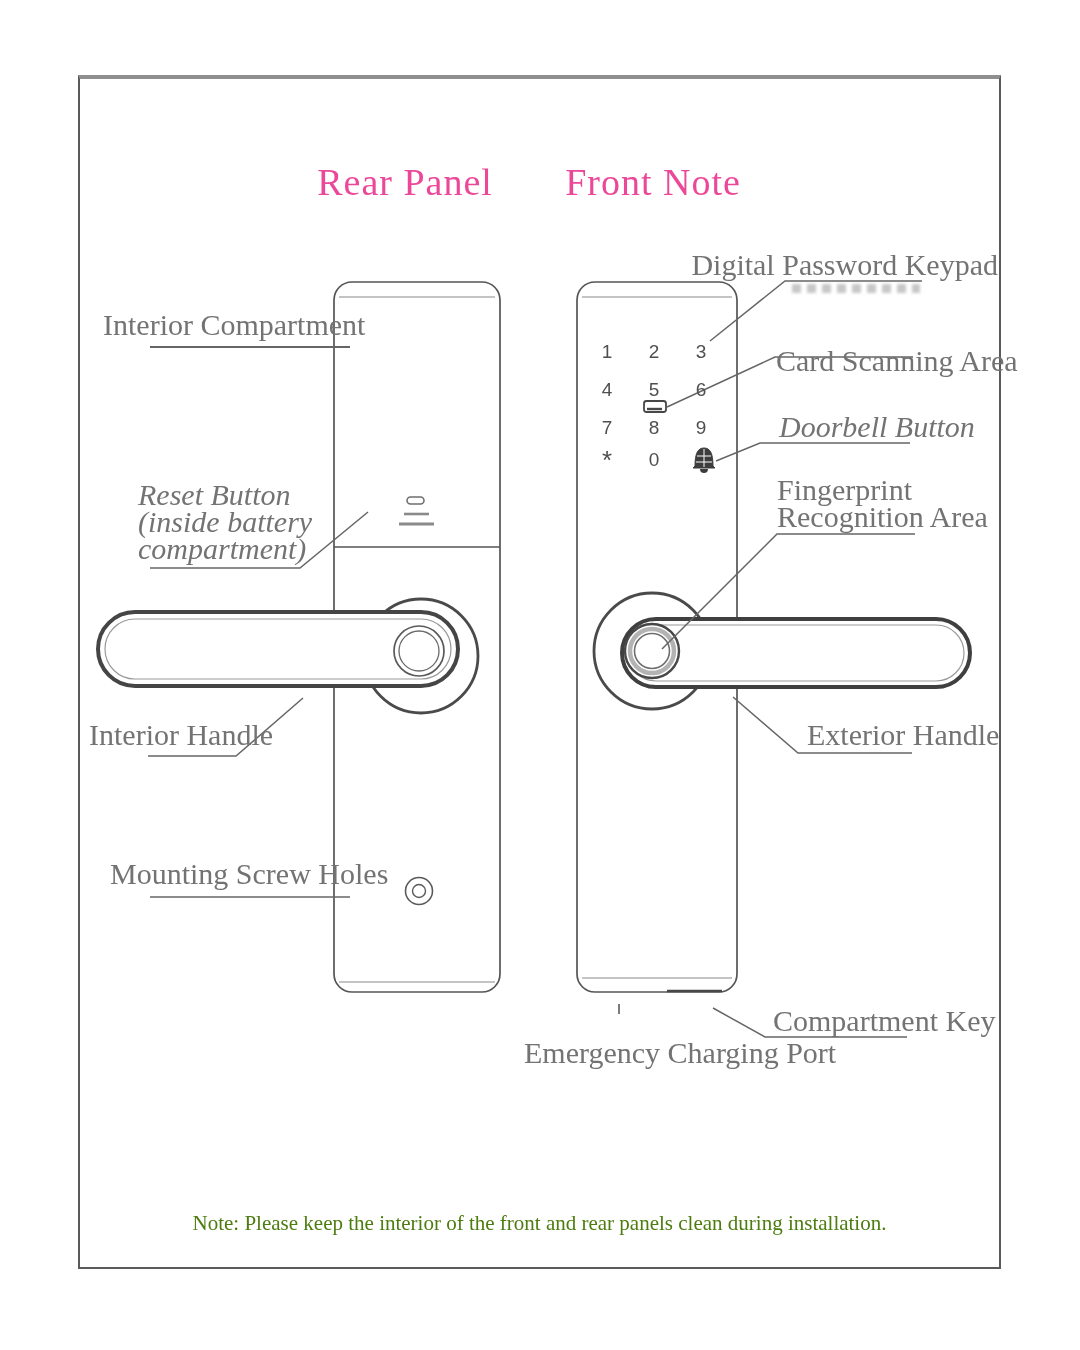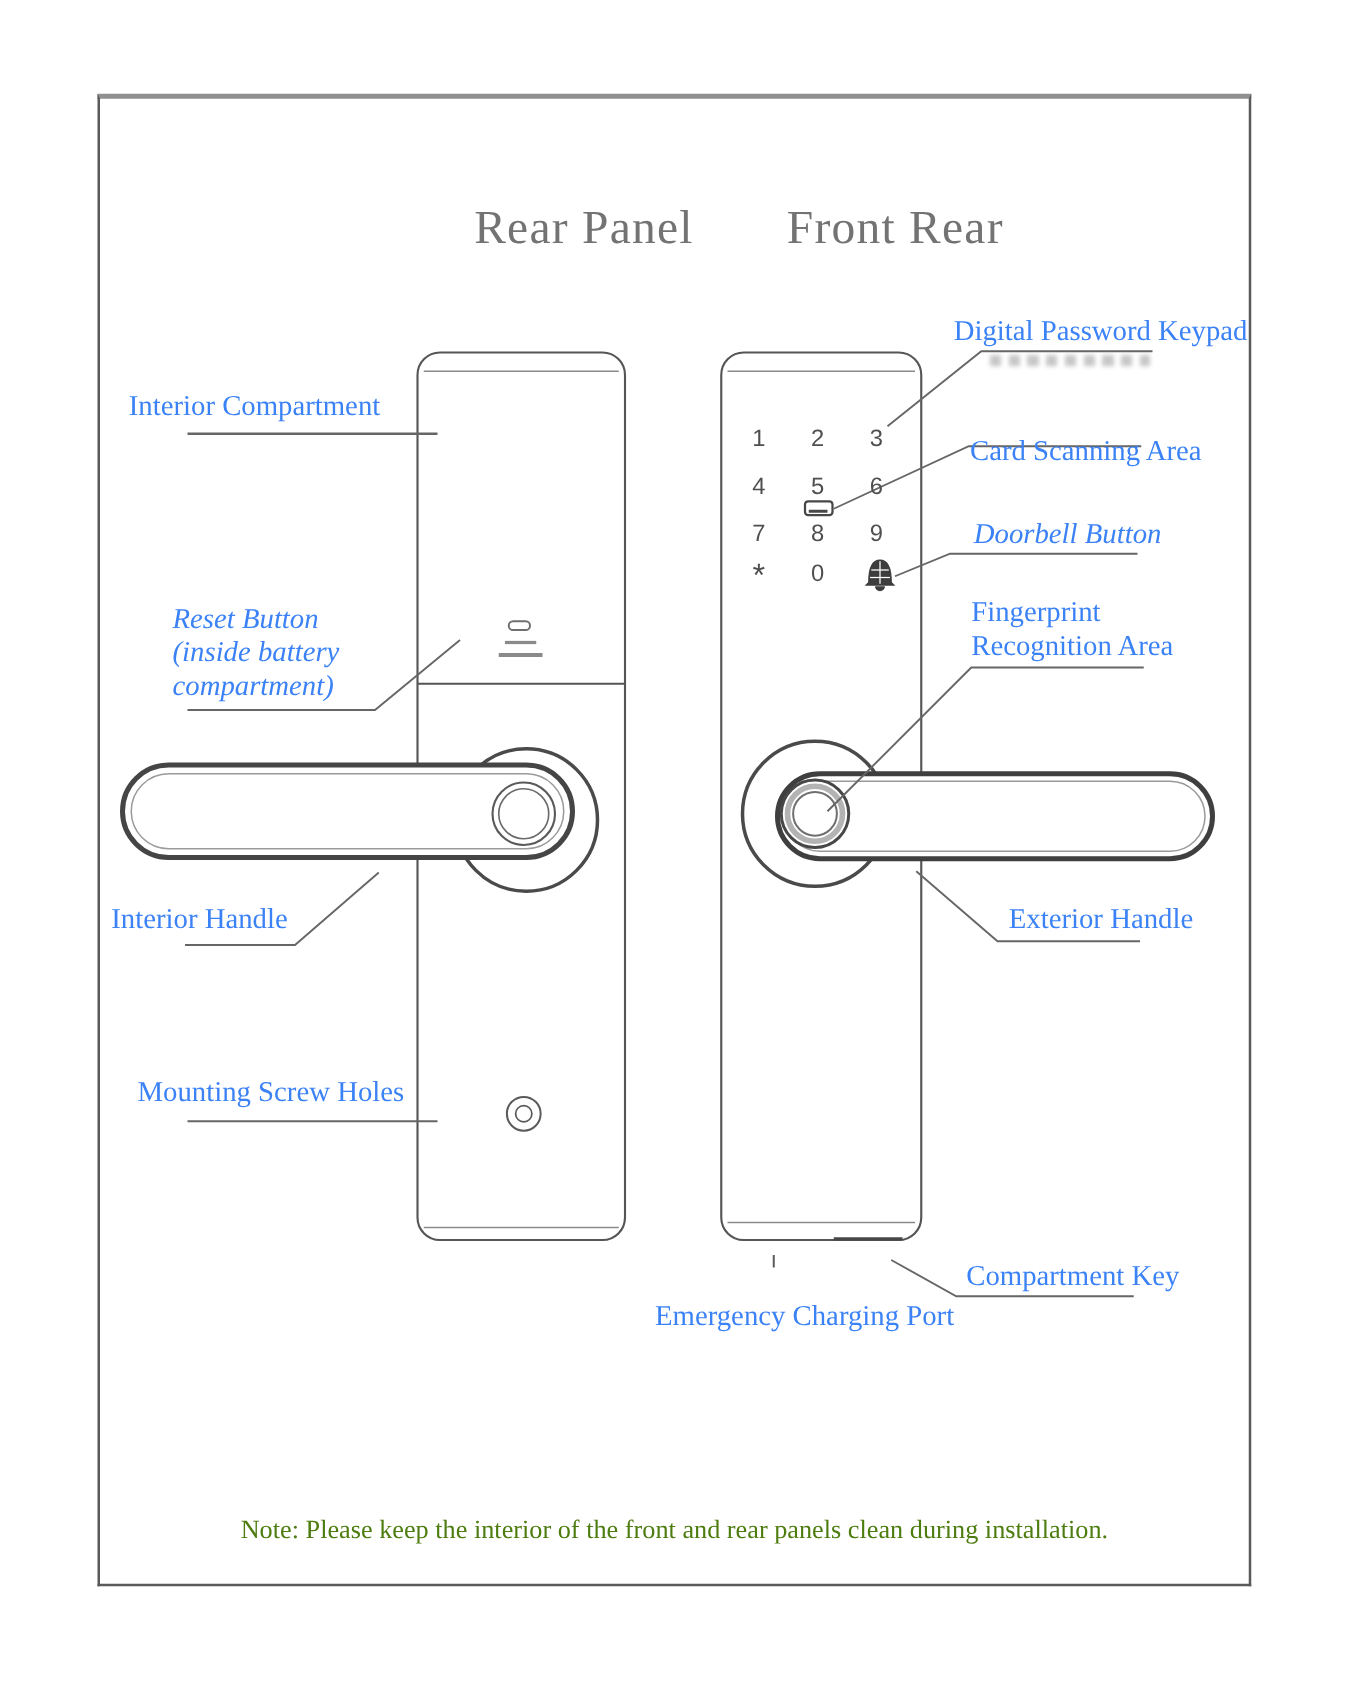--- a/index.html
+++ b/index.html
@@ -1,42 +1,42 @@
 <!DOCTYPE html>
 <html><head>
 <meta charset="utf-8">
 <style>
   html,body{margin:0;padding:0;background:#fff;}
   .canvas{position:relative;width:1080px;height:1350px;background:#ffffff;overflow:hidden;
           font-family:"Liberation Serif", serif;color:#333;}
   .frame{position:absolute;left:78px;top:75px;width:923px;height:1194px;
          border:2px solid #5a5a5a;border-top:4px solid #8f8f8f;box-sizing:border-box;}
-  .title{position:absolute;font-size:38px;color:#737373;letter-spacing:1px;text-align:right;width:300px;}
+  .title{position:absolute;font-size:38px;color:#ec4899;letter-spacing:1px;text-align:center;width:300px;}
   .title.rear{left:255px;top:160px;}
   .title.front{left:503px;top:160px;}
-  .lbl{position:absolute;font-size:23px;color:#3b82f6;white-space:nowrap;line-height:27px;}
+  .lbl{position:absolute;font-size:30px;color:#737373;white-space:nowrap;line-height:27px;}
   .lbl .ln{display:block;}
   svg.art{position:absolute;left:0;top:0;}
   .keycell{position:absolute;width:48px;height:24px;line-height:24px;text-align:center;
            font-family:"Liberation Sans", sans-serif;font-size:19px;color:#4f4f4f;}
   .keycell.star{font-size:26px;line-height:40px;height:40px;}
   .ghost{position:absolute;left:792px;top:284px;width:128px;height:9px;opacity:.55;filter:blur(1.6px);
          background:repeating-linear-gradient(90deg,#9a9a9a 0 9px,transparent 9px 15px);}
   .note{position:absolute;left:78px;top:1211px;width:923px;text-align:center;
         font-size:21px;color:#4d7c0f;}
 </style>
 </head>
 <body>
 
 <div class="canvas">
 
   <div class="frame"></div>
 
   <div class="title rear">Rear Panel</div>
-  <div class="title front">Front Rear</div>
+  <div class="title front">Front Note</div>
 
   <svg class="art" width="1080" height="1350" viewBox="0 0 1080 1350">
 
     <g>
       <rect x="334" y="282" width="166" height="710" rx="18" fill="#ffffff" stroke="#555" stroke-width="1.7"></rect>
       <line x1="339" y1="297" x2="495" y2="297" stroke="#8a8a8a" stroke-width="1.1"></line>
       <line x1="339" y1="982" x2="495" y2="982" stroke="#8a8a8a" stroke-width="1.1"></line>
       <line x1="334" y1="547" x2="500" y2="547" stroke="#555" stroke-width="1.5"></line>
 
       <g>

